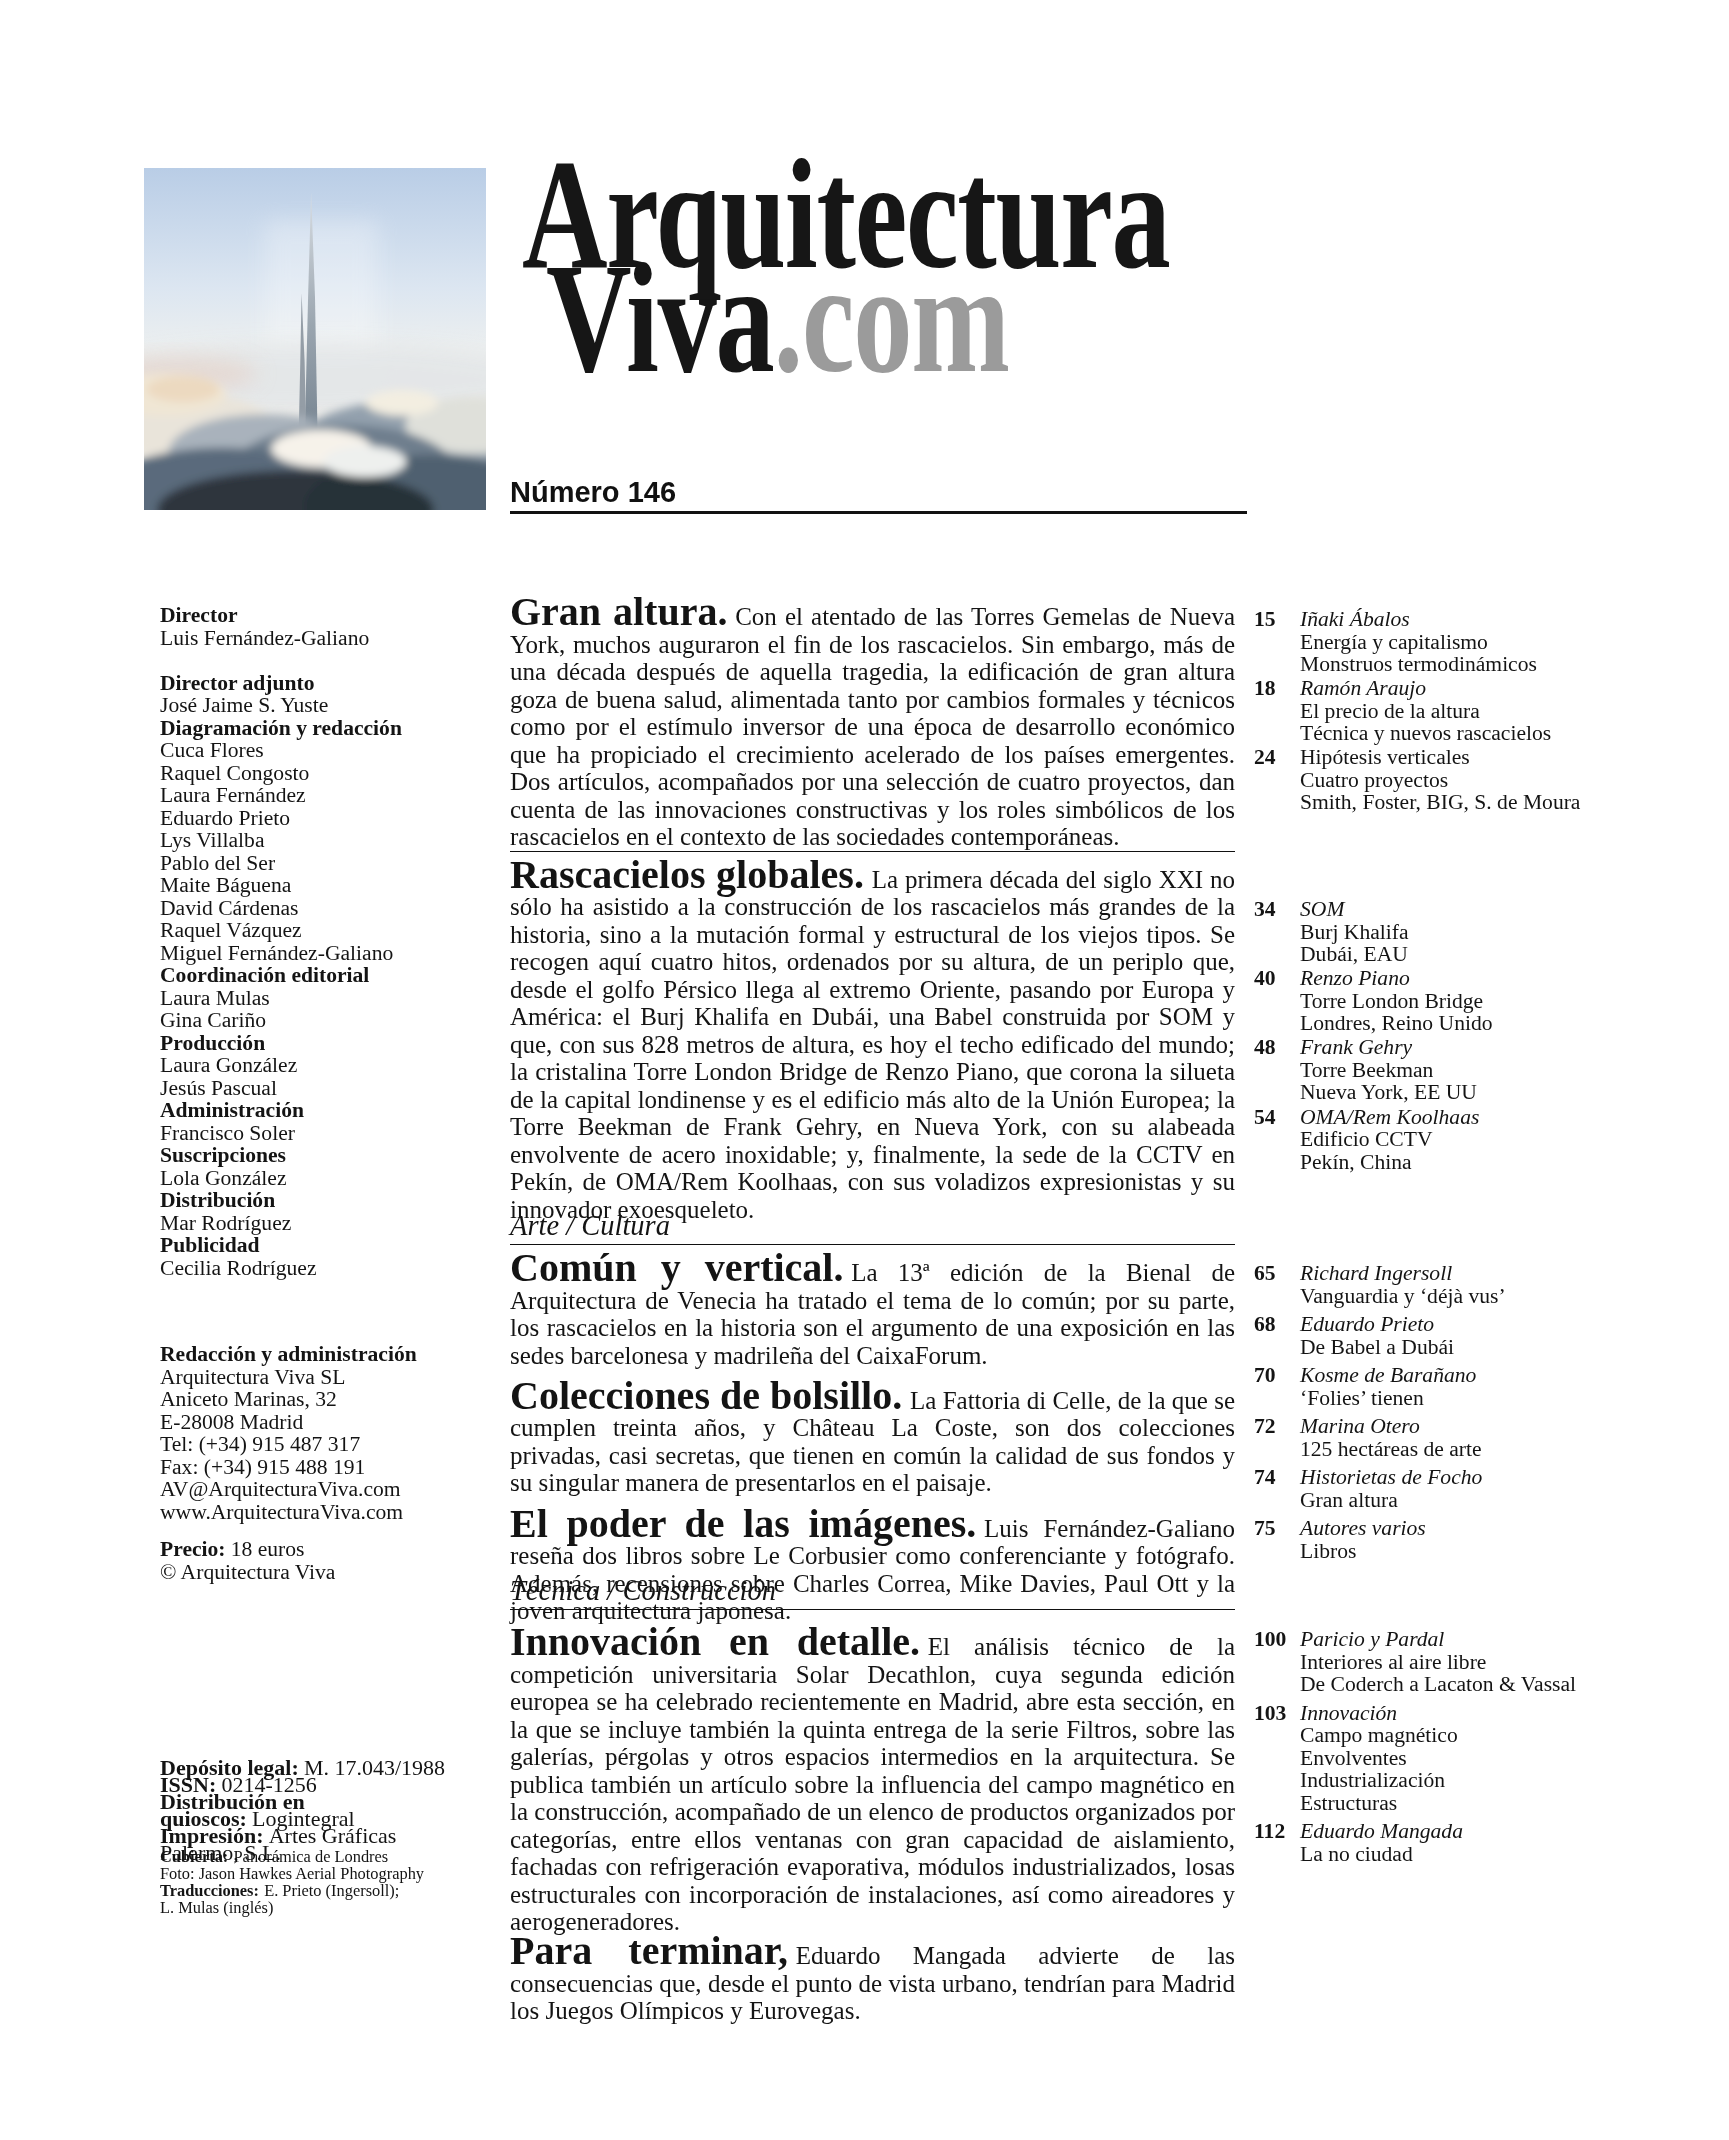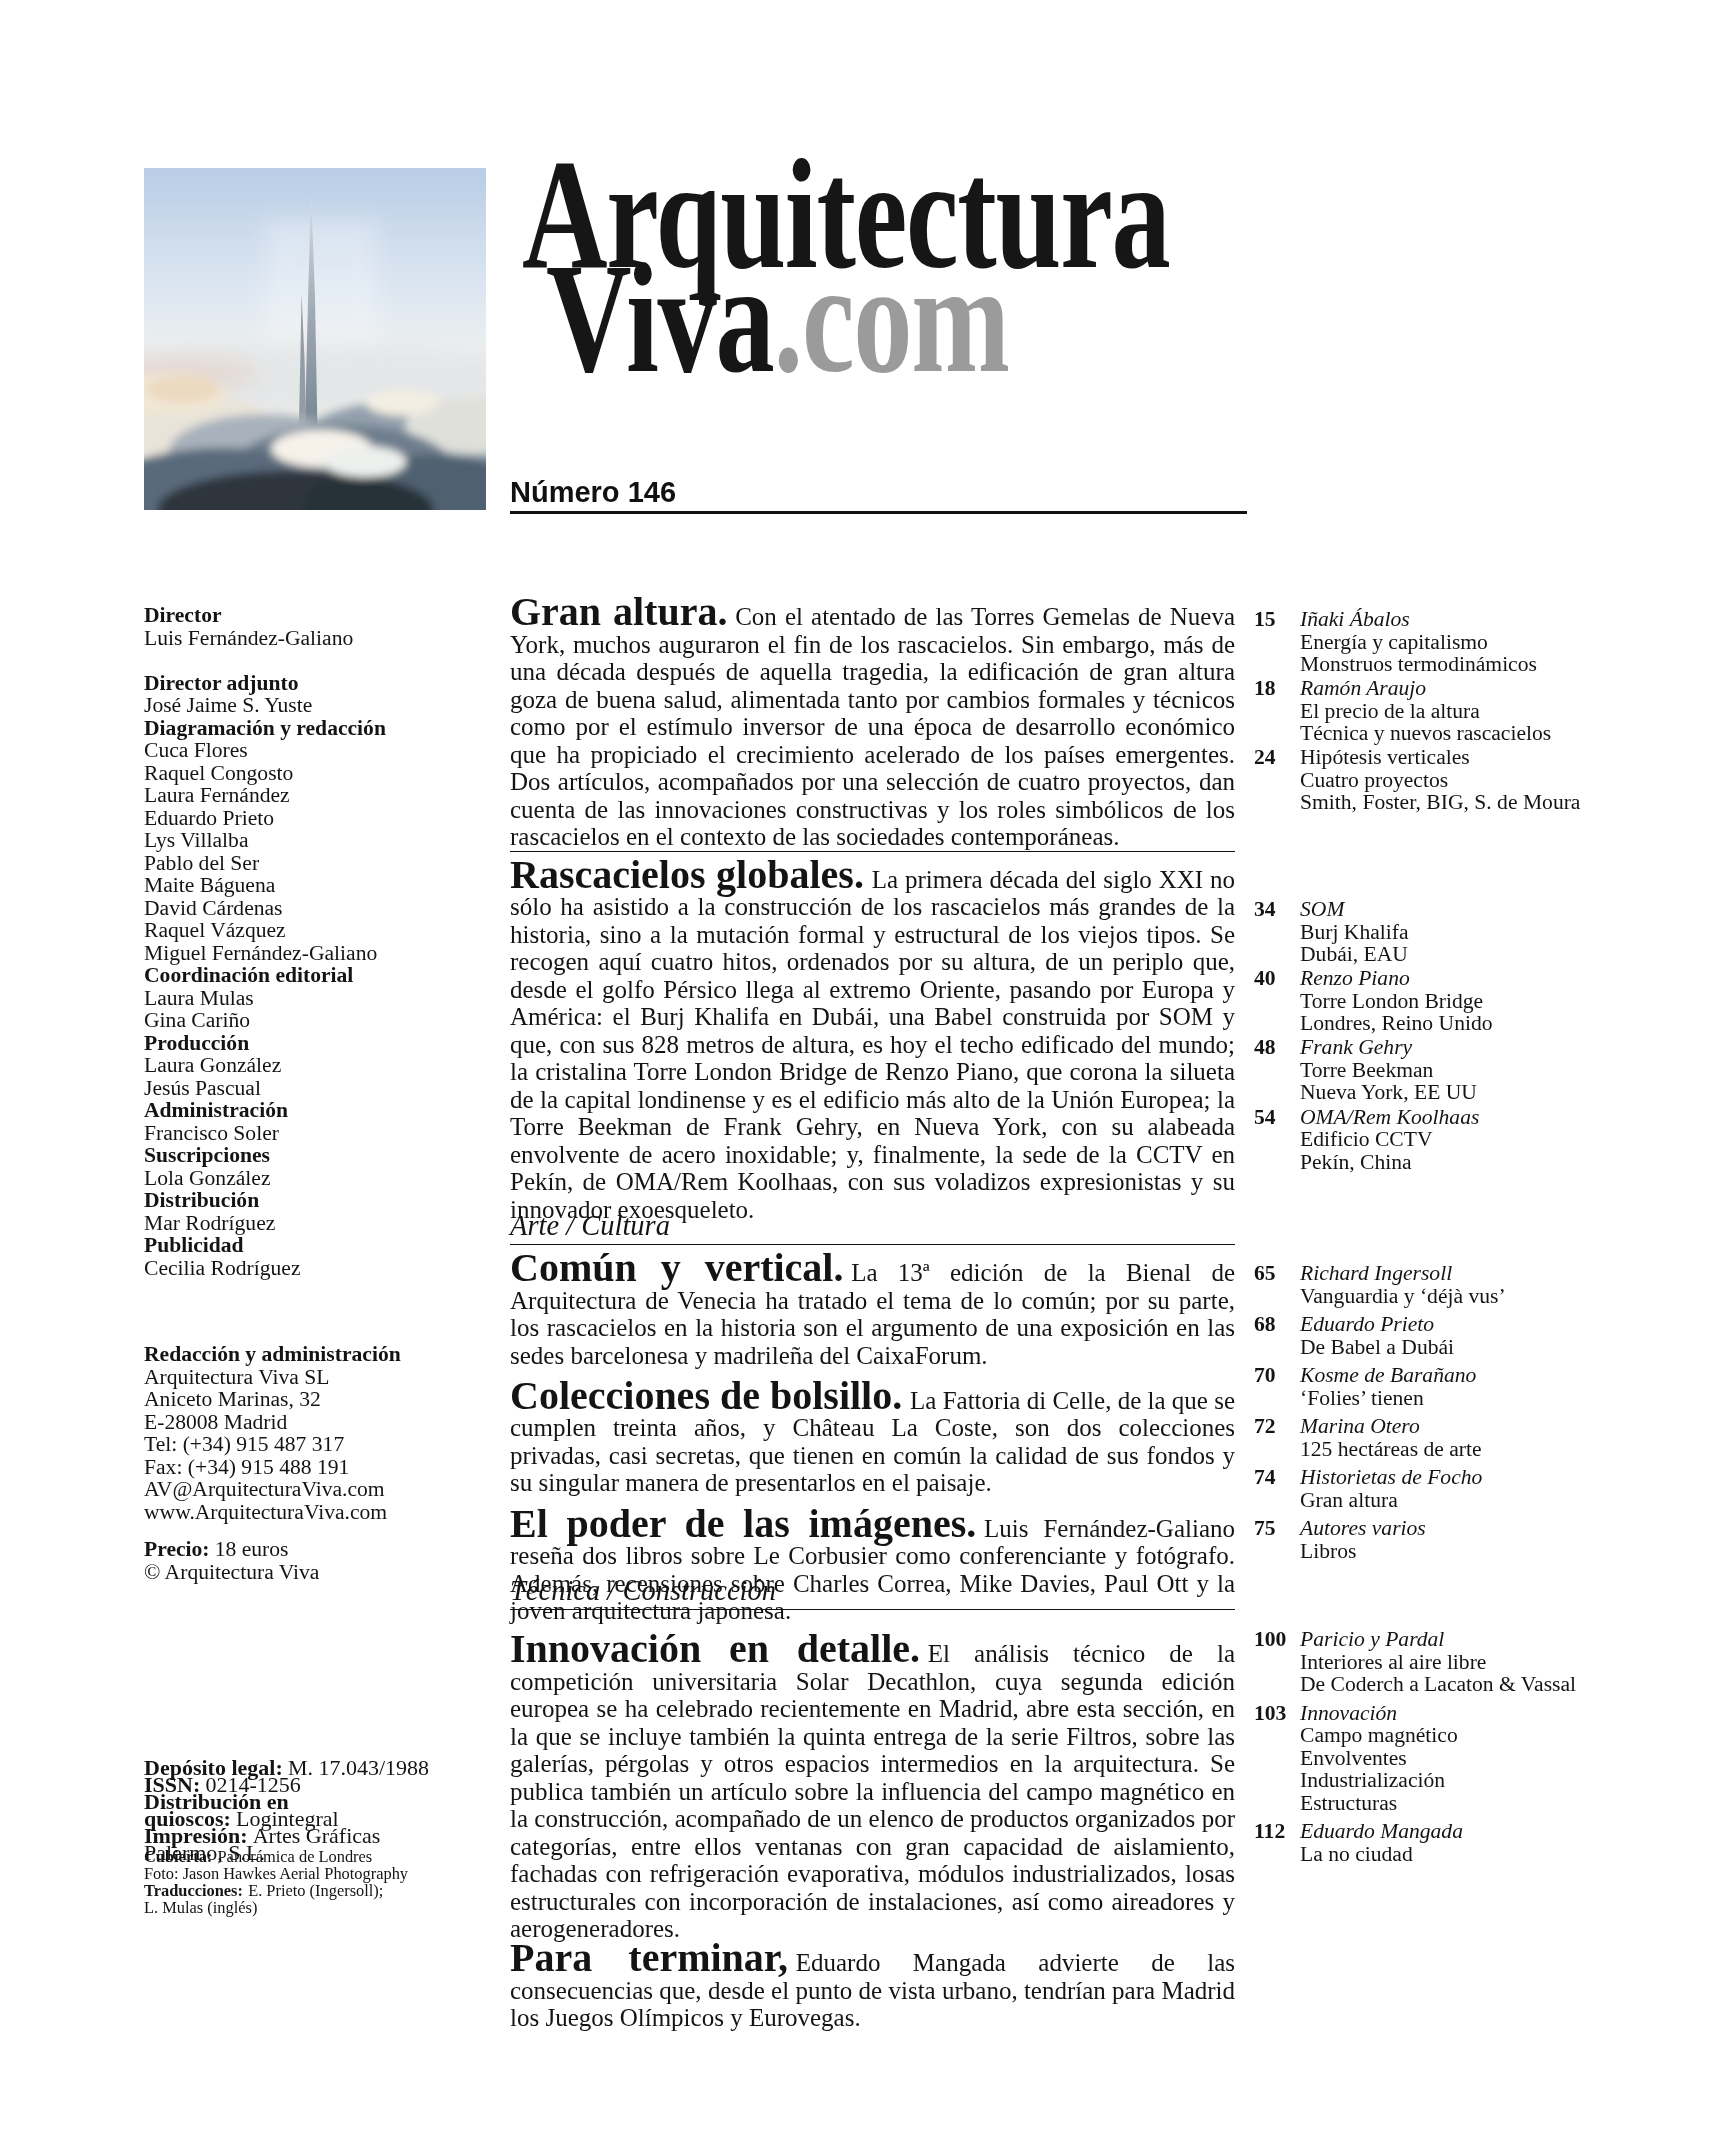--- a/index.html
+++ b/index.html
@@ -20,41 +20,41 @@
   .logo-l2{left:546px;top:250px;}
   .dot-com{color:#9b9b9b;}
   
   .issue{
     position:absolute;left:510px;top:476px;
     font-family:"Liberation Sans",sans-serif;font-weight:bold;font-size:29px;color:#111;
   }
   .issue-rule{position:absolute;left:510px;top:511px;width:737px;height:2.6px;background:#111;}
   
   .sidebar{position:absolute;left:144px;top:604px;width:311px;font-size:21.6px;line-height:22.5px;}
-  .sb-abs{position:absolute;left:0;}
+  .sb-abs{position:absolute;left:16px;}
   .masthead{top:0;}
   .address{top:739px;}
   .price{top:934px;}
   .legal{top:1155px;font-size:22px;line-height:17px;}
   .credits{top:1244px;font-size:16.4px;line-height:17px;}
   .b{font-weight:bold;}
   .lbl{font-weight:bold;}
   .lbl:not(:empty){margin-right:5.2px;}
   .mast-block.gap-after{margin-bottom:22.5px;}
   
   .msec{position:absolute;left:510px;width:725px;}
   .sec1{top:601px;}
   .sec2{top:849px;}
   .sec3{top:1209px;}
   .sec4{top:1574px;}
   .sec-head{font-style:italic;font-weight:normal;font-size:28.5px;line-height:33px;margin:0;}
   .sec-rule{height:1.7px;background:#111;margin-top:1.7px;}
   .paras.mt13{margin-top:11.2px;}
   .paras.mt14{margin-top:12px;}
-  .paras.mt18{margin-top:28px;}
+  .paras.mt18{margin-top:21px;}
   .para{margin:0;text-align:justify;font-size:25px;line-height:27.5px;}
   .para + .para{margin-top:15.6px;font-family:Liberation Serif, serif;}
   .para.tight{margin-top:4.3px;}
   .lead{font-weight:bold;font-size:40px;line-height:22.5px;margin-right:7.8px;}
   
   .toc-group{position:absolute;left:1254px;width:415px;font-size:21.6px;line-height:22.5px;}
   .tg1{top:608px;}
   .tg2{top:898px;}
   .tg3{top:1262px;}
   .tg4{top:1628px;}

